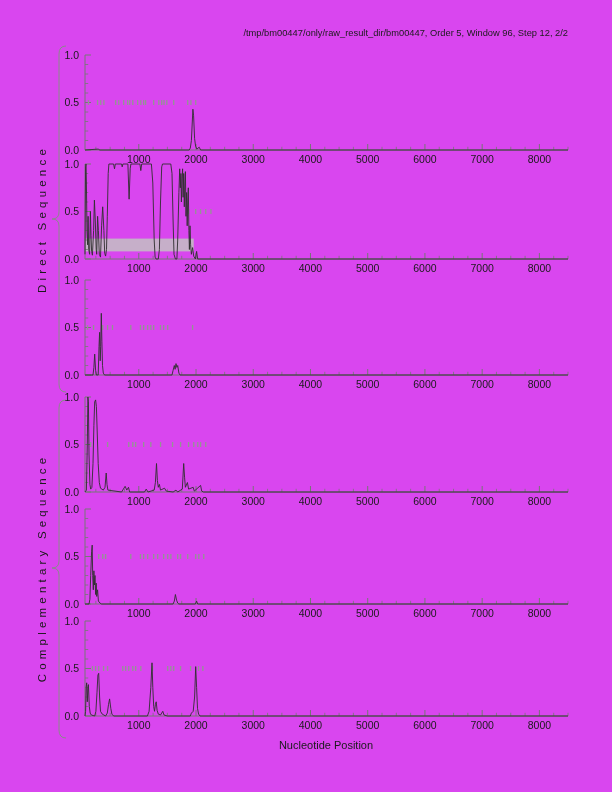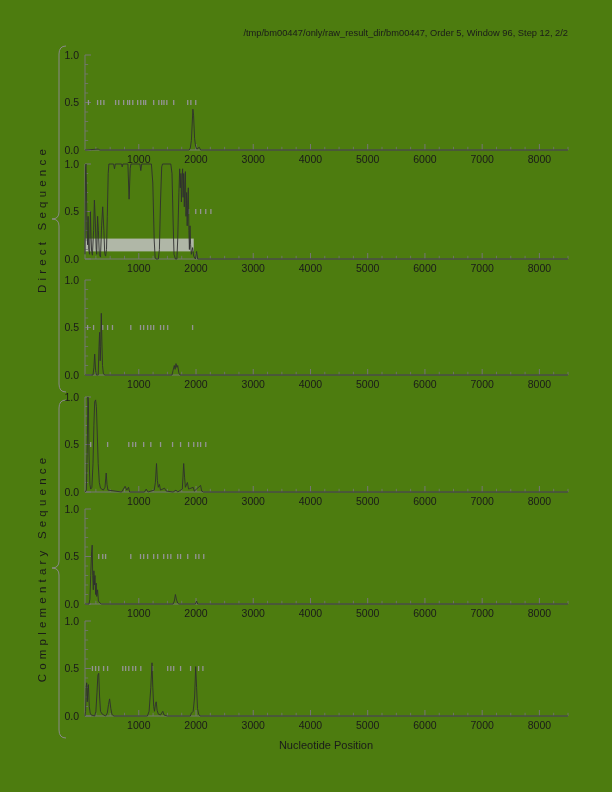--- a/index.html
+++ b/index.html
@@ -1,17 +1,17 @@
 <!DOCTYPE html>
 <html><head>
 <meta charset="utf-8">
 <style>
   html,body{margin:0;padding:0;background:#ffffff;}
   .page{
-    position:relative;width:612px;height:792px;background:#4d7c0f;
+    position:relative;width:612px;height:792px;background:#d946ef;
     font-family:"Liberation Sans","DejaVu Sans",sans-serif;overflow:hidden;
   }
   svg text{fill:#1a1a1a;}
   .plot-title{font-size:9.3px;}
   .axis-label{font-size:11px;}
   .group-label{font-size:11.5px;letter-spacing:4.2px;}
   .tick-label{font-size:10.5px;}
 </style>
 </head>
 <body>

